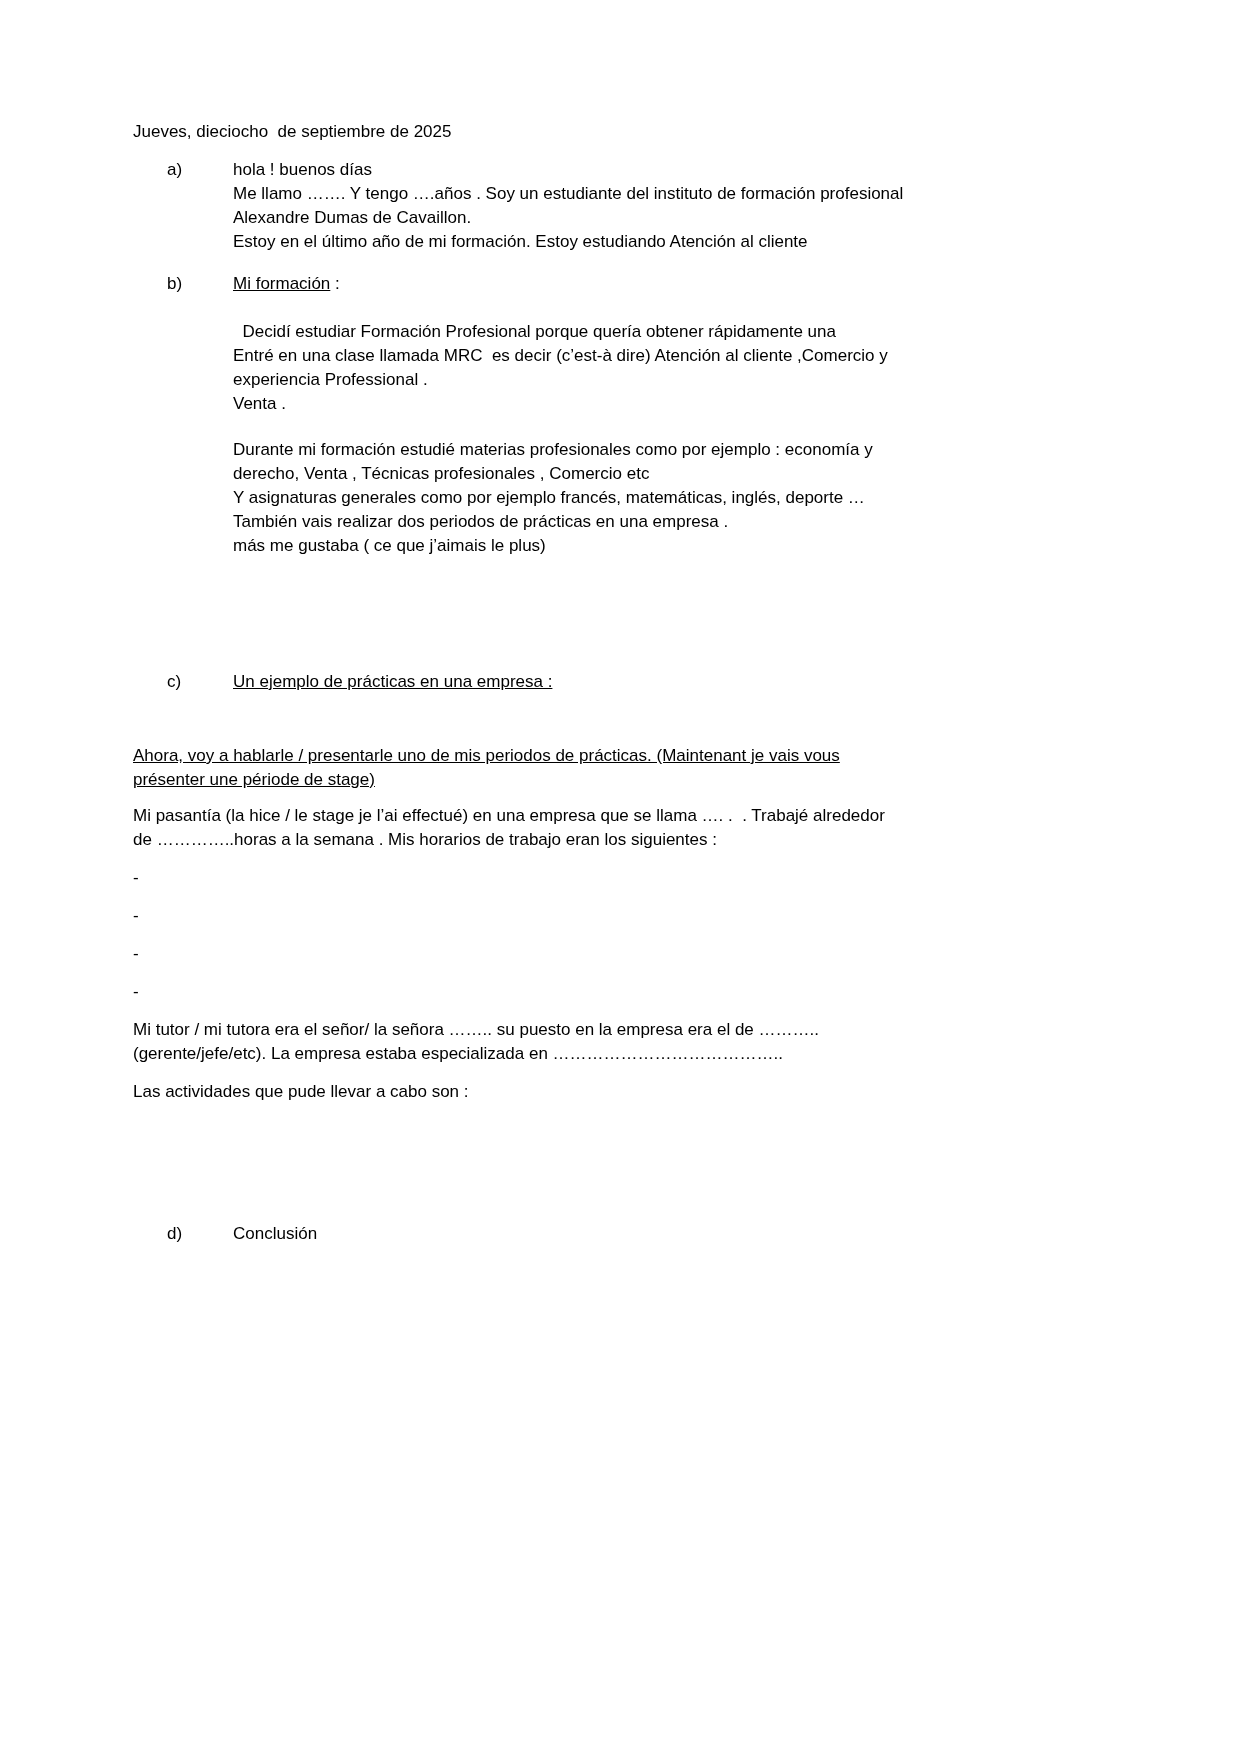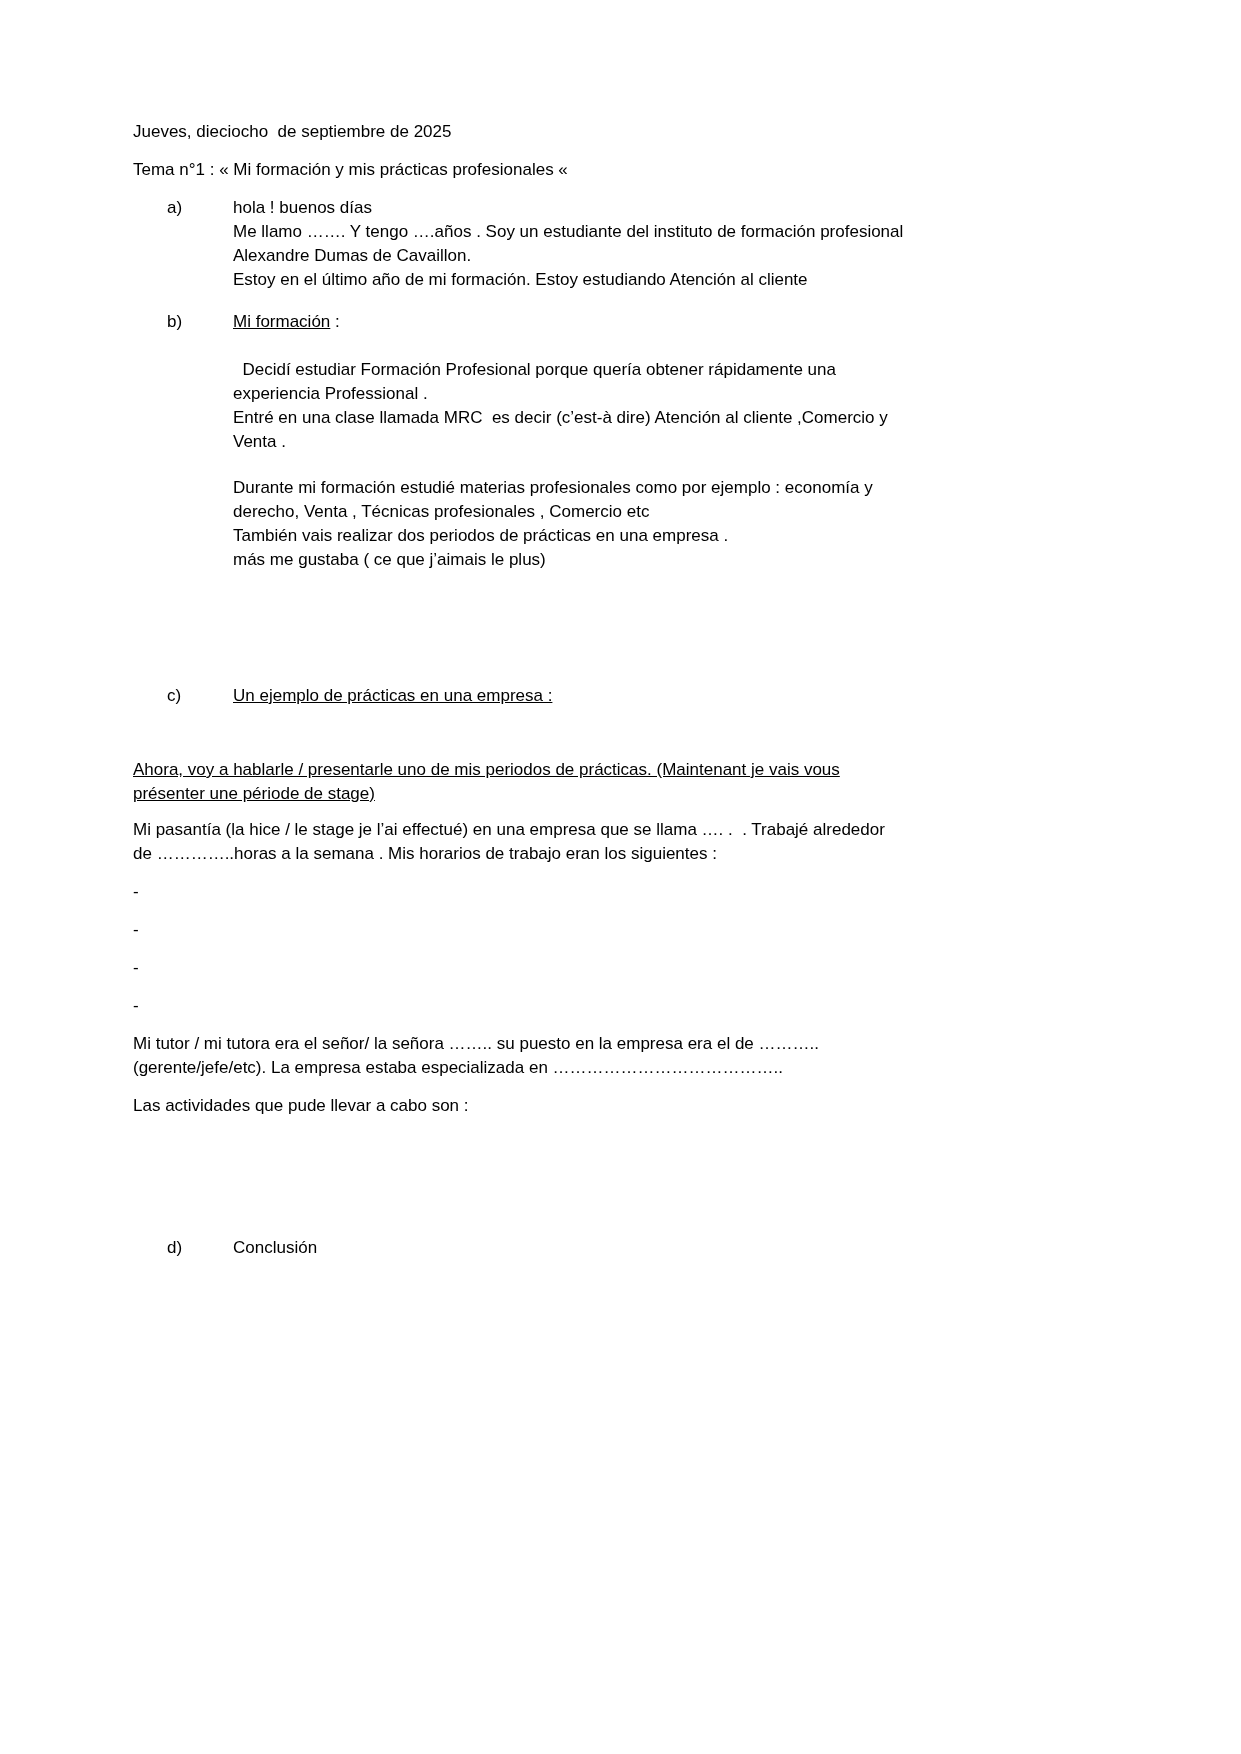--- a/index.html
+++ b/index.html
@@ -28,47 +28,47 @@
   .dash-line { margin-bottom: 14px; white-space: pre-wrap; }
   .actividades-para { margin-bottom: 118px; }
 </style>
 </head>
 <body>
 
 <div class="page">
 
   <p class="para line">Jueves, dieciocho  de septiembre de 2025</p>
 
-  <p class="para line">Tema n°1 : « Mi formación y mis prácticas profesionales «</p>
 
   <div class="list-item">
     <span class="marker">a)</span>
     <div class="li-body">
       <div class="line">hola ! buenos días</div>
       <div class="line">Me llamo ……. Y tengo ….años . Soy un estudiante del instituto de formación profesional</div>
       <div class="line">Alexandre Dumas de Cavaillon.</div>
       <div class="line">Estoy en el último año de mi formación. Estoy estudiando Atención al cliente</div>
     </div>
   </div>
 
   <div class="list-item sec-b">
     <span class="marker">b)</span>
     <div class="li-body">
       <div class="line"><span class="underline">Mi formación</span><span> :</span></div>
 
       <div class="para-gap-1">
         <div class="line">  Decidí estudiar Formación Profesional porque quería obtener rápidamente una</div>
+        <div class="line">Entré en una clase llamada MRC  es decir (c’est-à dire) Atención al cliente ,Comercio y</div>
         <div class="line">experiencia Professional .</div>
-        <div class="line">Entré en una clase llamada MRC  es decir (c’est-à dire) Atención al cliente ,Comercio y</div>
         <div class="line">Venta .</div>
       </div>
 
       <div class="para-gap-2">
         <div class="line">Durante mi formación estudié materias profesionales como por ejemplo : economía y</div>
         <div class="line">derecho, Venta , Técnicas profesionales , Comercio etc</div>
+        <div class="line">Y asignaturas generales como por ejemplo francés, matemáticas, inglés, deporte …</div>
         <div class="line">También vais realizar dos periodos de prácticas en una empresa .</div>
         <div class="line">más me gustaba ( ce que j’aimais le plus)</div>
       </div>
     </div>
   </div>
 
   <div class="list-item sec-c">
     <span class="marker">c)</span>
     <div class="li-body">
       <div class="line"><span class="underline">Un ejemplo de prácticas en una empresa :</span><span></span></div>

